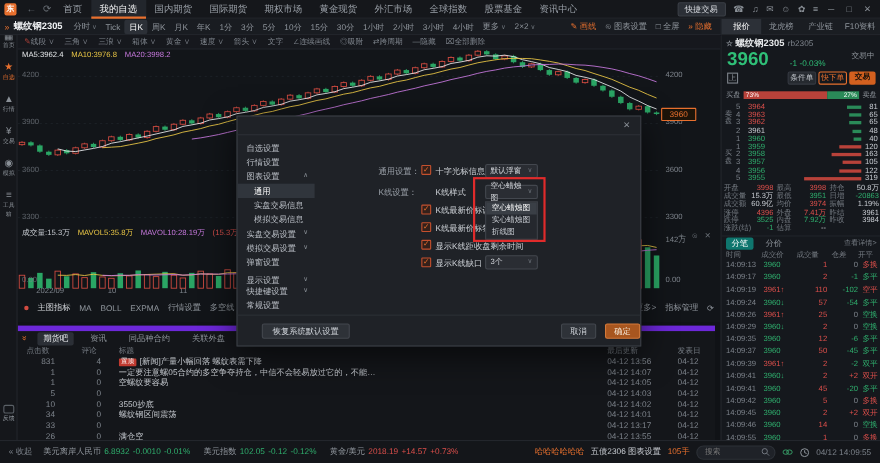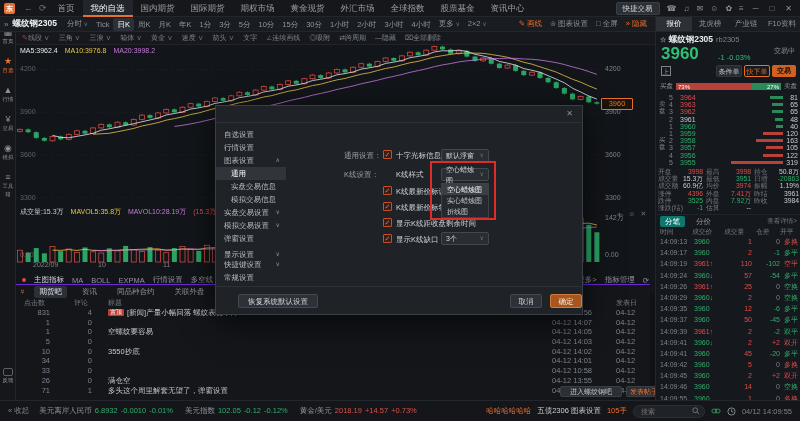--- a/index.html
+++ b/index.html
@@ -44,21 +44,21 @@
 .legend{position:absolute;left:4px;top:2px;font-size:7px;display:flex;gap:7px}
 .axlab{position:absolute;font-size:7px;color:#7d838b}
 .pricetag{position:absolute;left:585px;width:32px;height:12px;border:1px solid #e8702e;color:#e8702e;background:#1d1409;font-size:7.5px;line-height:10px;text-align:center;border-radius:1px}
 .xlabs{position:absolute;left:0;top:216px;width:585px;height:10px;font-size:7px;color:#7d838b}
 .indstrip{position:absolute;left:0;top:228px;width:639px;height:14px;display:flex;align-items:center;gap:8px;padding:0 6px;font-size:7.5px;color:#8f959c}
 .ind.orange{color:#e8702e}
 .ind.white{color:#d5d8dd}
 .dot{width:4px;height:4px;border-radius:2px;background:#d14b41;display:inline-block}
 .panectl{position:absolute;left:600px;top:164px;color:#6b7178;font-size:7px;letter-spacing:2px}
 
-.forum{position:absolute;left:16px;top:284px;width:634px;height:116px;background:#14161a;border-top:1px solid #6d28d9;z-index:10}
+.forum{position:absolute;left:16px;top:296px;width:634px;height:116px;background:#14161a;border-top:5px solid #6d28d9;z-index:10}
 .ftabs{display:flex;align-items:center;height:13px;gap:10px;padding-left:4px}
 .fcollapse{color:#e8702e;font-size:8px;transform:rotate(90deg)}
 .ftab{color:#8f959c;font-size:7.5px;padding:0 5px;line-height:12px}
 .ftab.active{background:#2b2f36;color:#e9ebee;border-radius:2px}
 .fhead{position:relative;height:10px;color:#737980;font-size:7px}
 .frow{position:relative;height:9.7px;font-size:7.5px}
 .fc{position:absolute;white-space:nowrap;overflow:hidden}
 .badge{display:inline-block;background:#c03a30;color:#fff;font-size:6px;line-height:7px;padding:0 2px;border-radius:1px;margin-right:3px;vertical-align:1px}
 .fbtn{position:absolute;height:11px;line-height:10px;background:#2b2f36;border:1px solid #3a3e45;border-radius:2px;text-align:center;font-size:7px;color:#c2c6cc}
 
@@ -540,20 +540,21 @@
         <div class="frow">
           <span class="fc dim" style="left: 8px; width: 26px; text-align: right;">831</span>
           <span class="fc dim" style="left: 58px; width: 18px; text-align: right;">4</span>
           <span class="fc" style="left: 92px; width: 438px; color: rgb(194, 198, 204);"><span class="badge">置顶</span>[新闻]产量小幅回落 螺纹表需下降</span>
           <span class="fc dim" style="left: 536px;">04-12 13:56</span>
           <span class="fc dim" style="left: 600px;">04-12</span>
         </div>
         <div class="frow">
           <span class="fc dim" style="left: 8px; width: 26px; text-align: right;">1</span>
           <span class="fc dim" style="left: 58px; width: 18px; text-align: right;">0</span>
+          <span class="fc" style="left: 92px; width: 438px; color: rgb(194, 198, 204);">一定要注意螺05合约的多空争夺持仓，中信不会轻易放过它的，不能…</span>
           <span class="fc dim" style="left: 536px;">04-12 14:07</span>
           <span class="fc dim" style="left: 600px;">04-12</span>
         </div>
         <div class="frow">
           <span class="fc dim" style="left: 8px; width: 26px; text-align: right;">1</span>
           <span class="fc dim" style="left: 58px; width: 18px; text-align: right;">0</span>
           <span class="fc" style="left: 92px; width: 438px; color: rgb(194, 198, 204);">空螺纹要容易</span>
           <span class="fc dim" style="left: 536px;">04-12 14:05</span>
           <span class="fc dim" style="left: 600px;">04-12</span>
         </div>
@@ -566,27 +567,28 @@
         <div class="frow">
           <span class="fc dim" style="left: 8px; width: 26px; text-align: right;">10</span>
           <span class="fc dim" style="left: 58px; width: 18px; text-align: right;">0</span>
           <span class="fc" style="left: 92px; width: 438px; color: rgb(194, 198, 204);">3550抄底</span>
           <span class="fc dim" style="left: 536px;">04-12 14:02</span>
           <span class="fc dim" style="left: 600px;">04-12</span>
         </div>
         <div class="frow">
           <span class="fc dim" style="left: 8px; width: 26px; text-align: right;">34</span>
           <span class="fc dim" style="left: 58px; width: 18px; text-align: right;">0</span>
+          <span class="fc" style="left: 92px; width: 438px; color: rgb(194, 198, 204);">螺纹钢区间震荡</span>
           <span class="fc dim" style="left: 536px;">04-12 14:01</span>
           <span class="fc dim" style="left: 600px;">04-12</span>
         </div>
         <div class="frow">
           <span class="fc dim" style="left: 8px; width: 26px; text-align: right;">33</span>
           <span class="fc dim" style="left: 58px; width: 18px; text-align: right;">0</span>
-          <span class="fc dim" style="left: 536px;">04-12 10:58</span>
+          <span class="fc dim" style="left: 536px;">04-12 13:17</span>
           <span class="fc dim" style="left: 600px;">04-12</span>
         </div>
         <div class="frow">
           <span class="fc dim" style="left: 8px; width: 26px; text-align: right;">26</span>
           <span class="fc dim" style="left: 58px; width: 18px; text-align: right;">0</span>
           <span class="fc" style="left: 92px; width: 438px; color: rgb(194, 198, 204);">满仓空</span>
           <span class="fc dim" style="left: 536px;">04-12 13:55</span>
           <span class="fc dim" style="left: 600px;">04-12</span>
         </div>
         <div class="frow">

